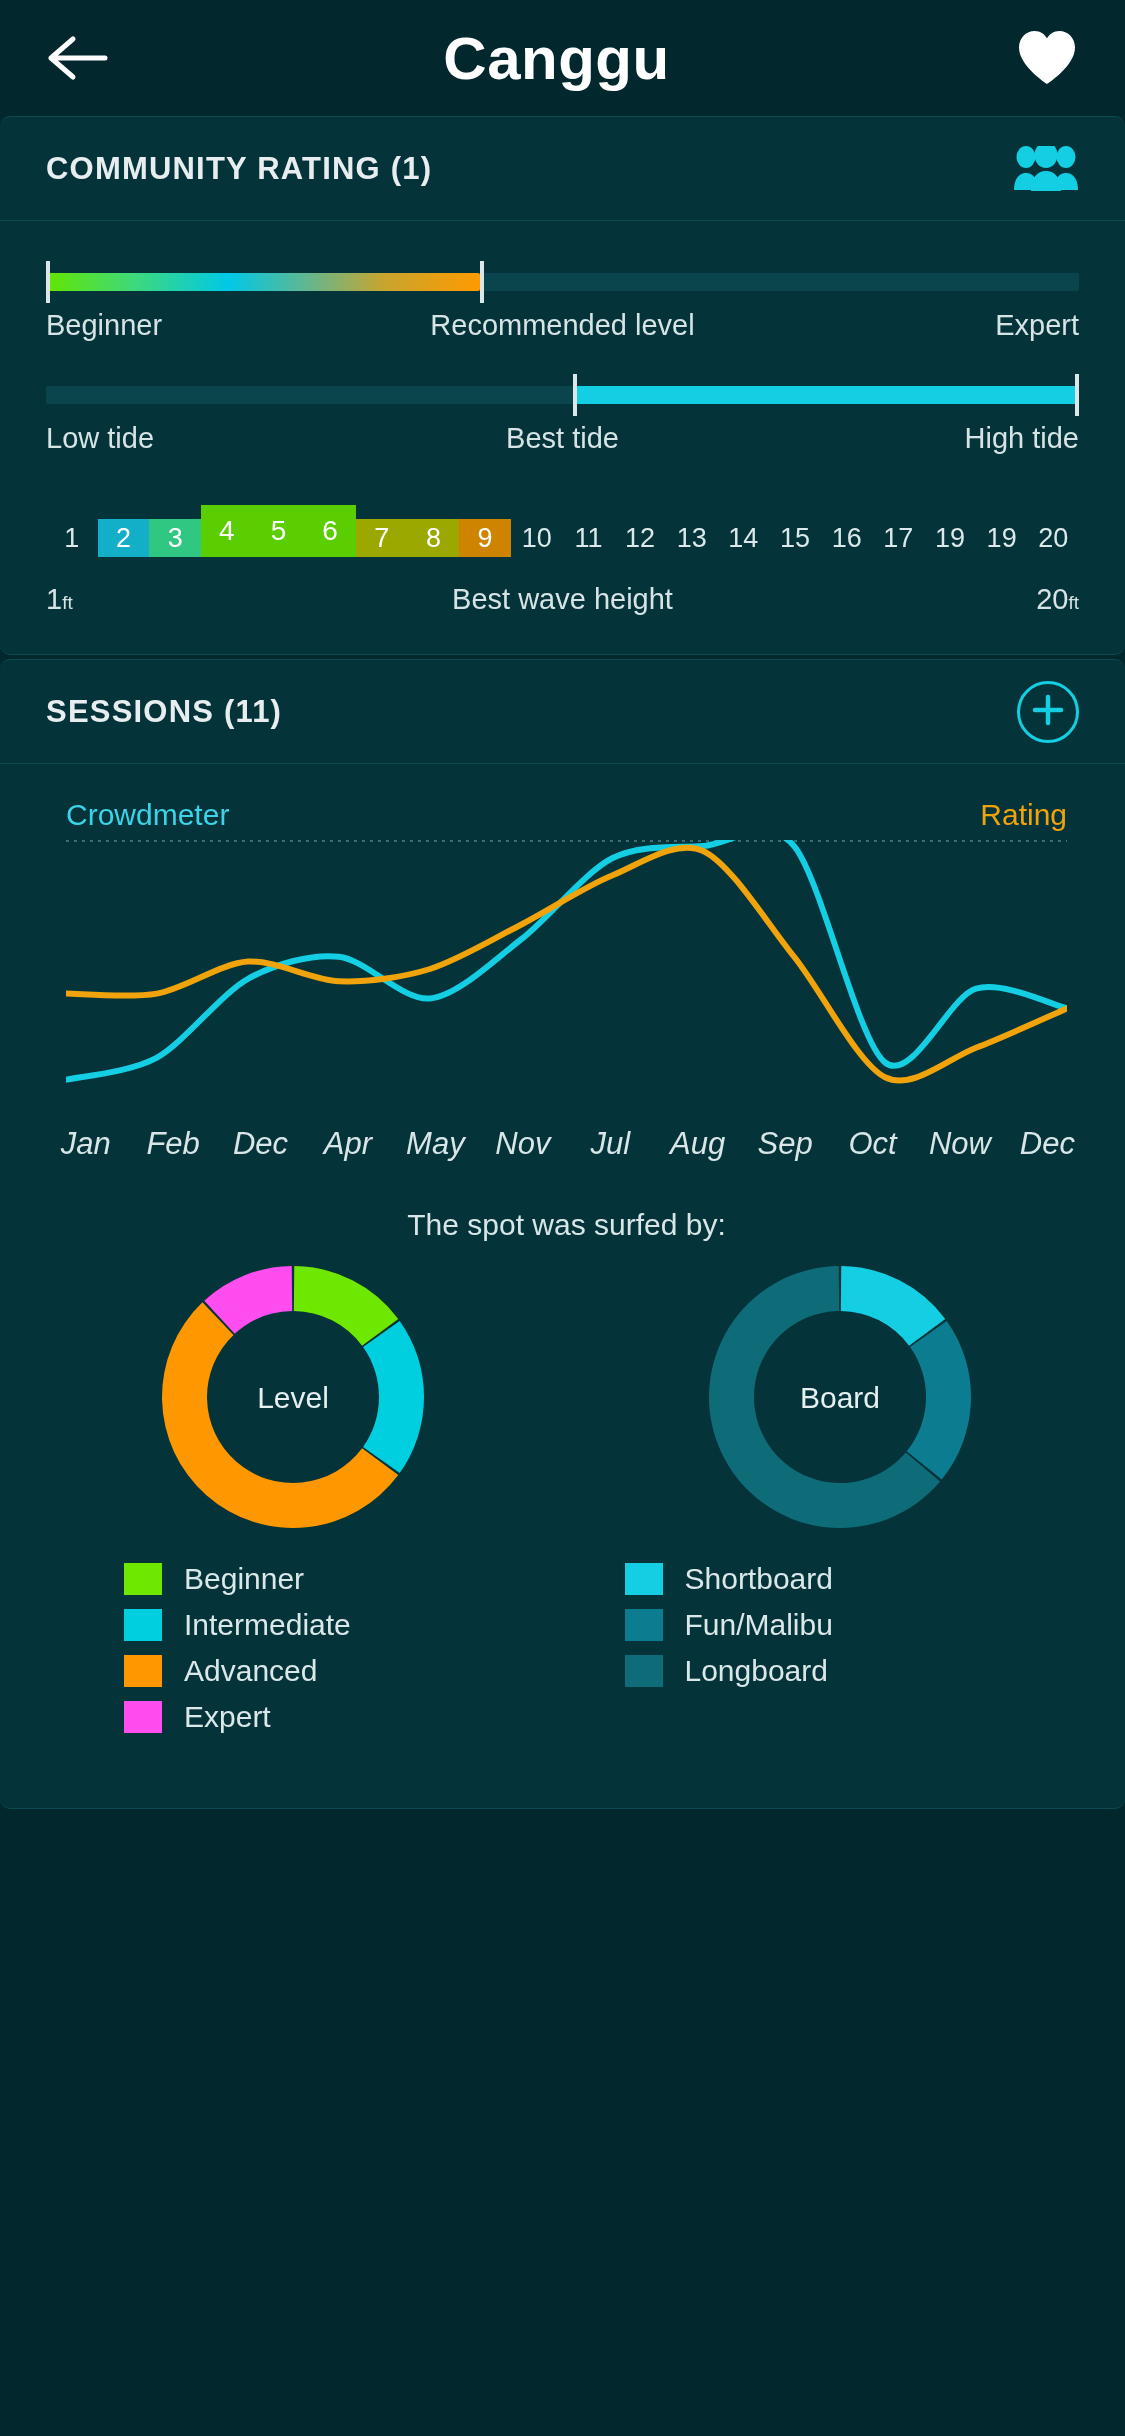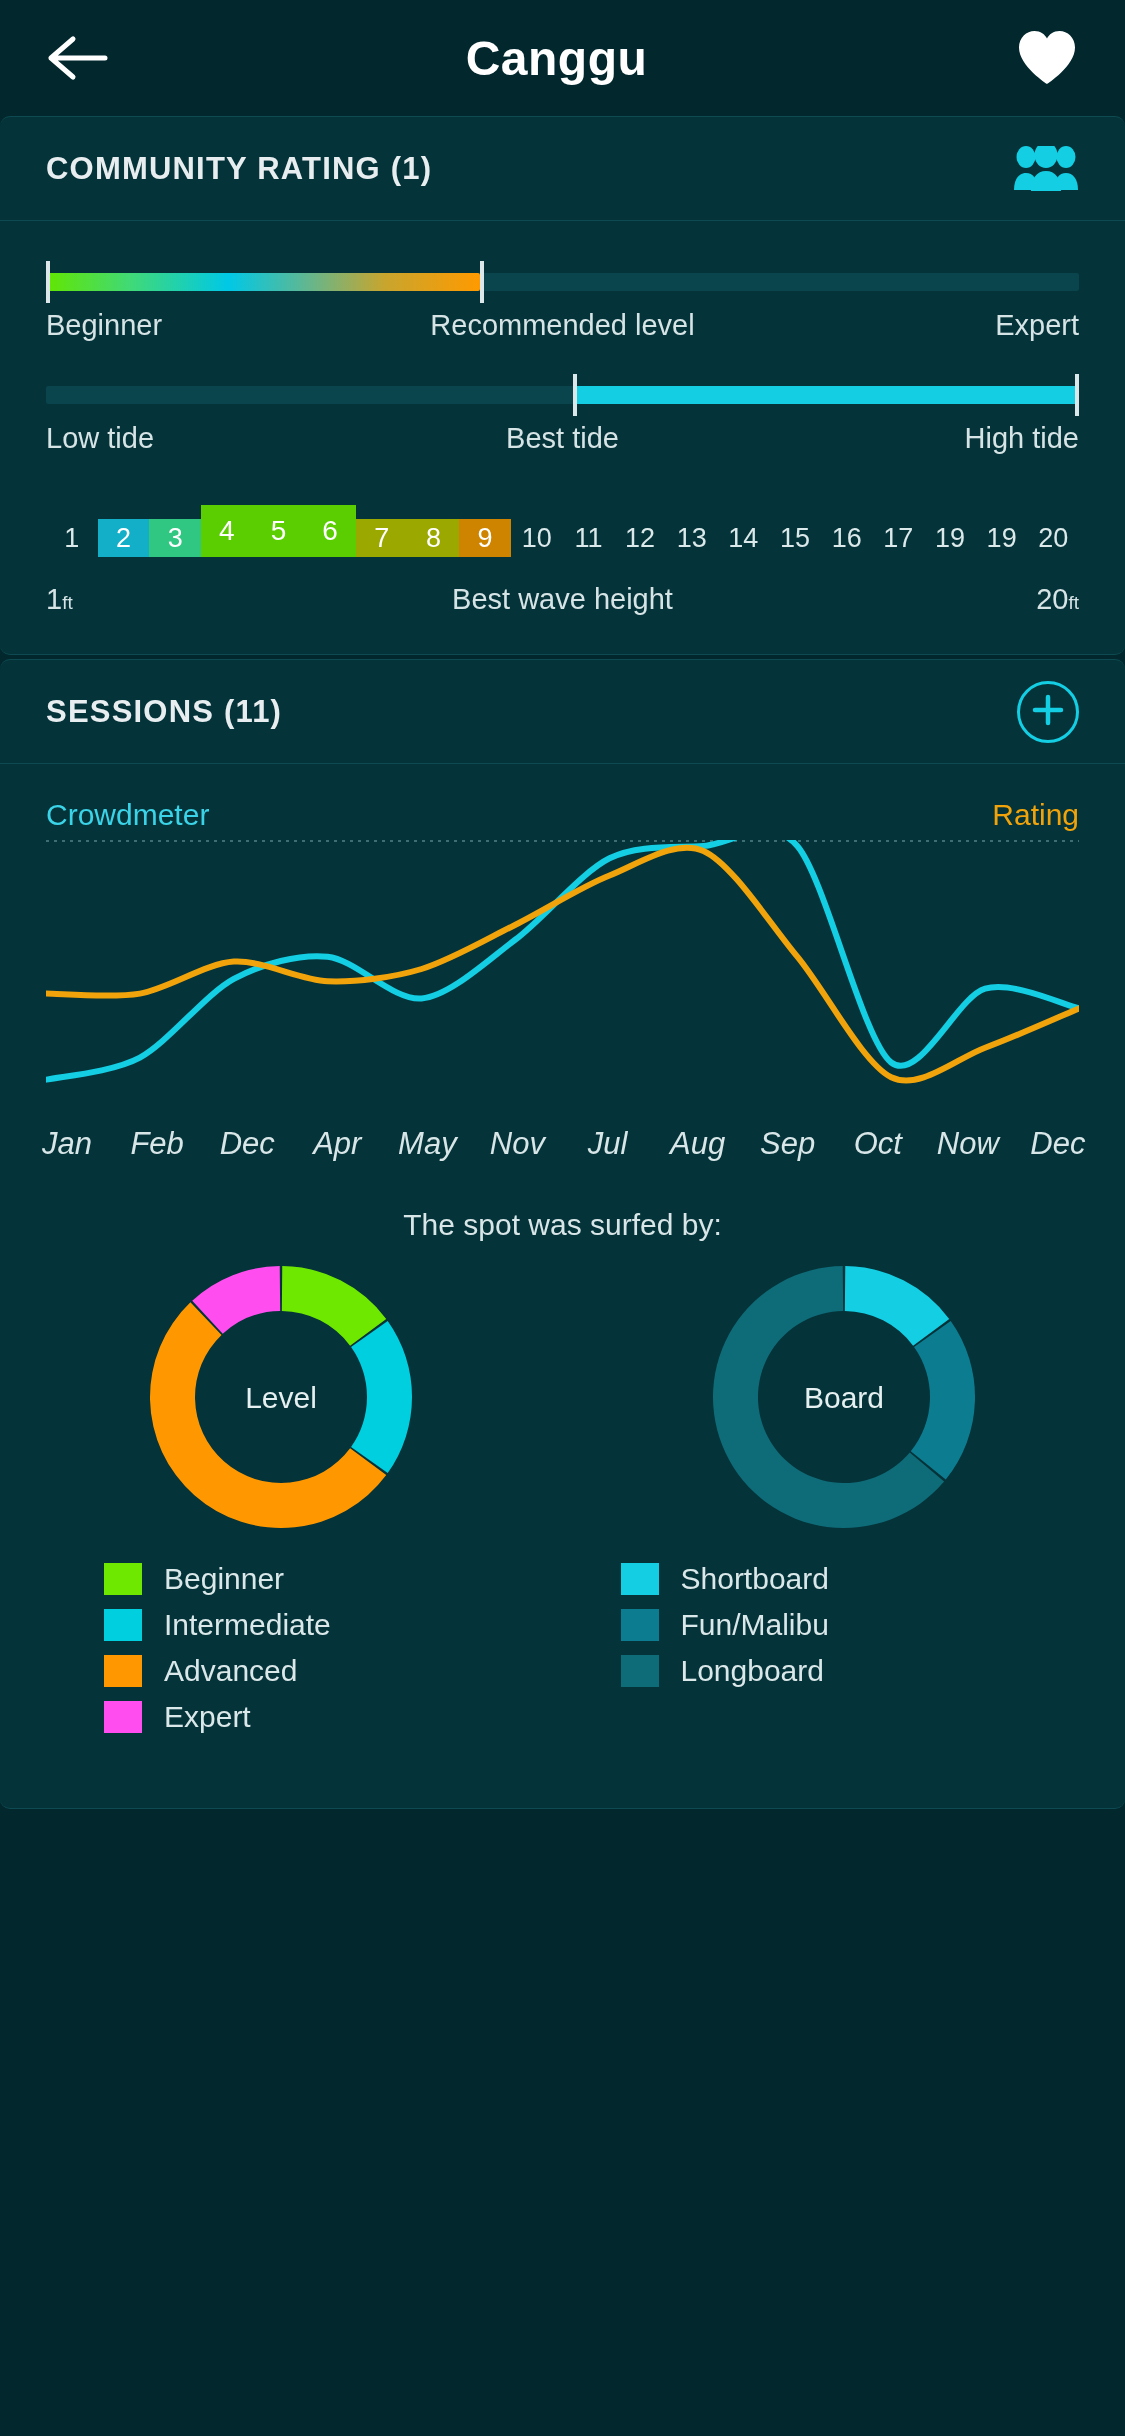--- a/index.html
+++ b/index.html
@@ -15,21 +15,21 @@
   
   .appbar {
     height:116px; flex:0 0 116px;
     background:#02282e;
     display:flex; align-items:center; justify-content:space-between;
     padding:0 40px;
     position:relative;
   }
   .appbar-title {
     position:absolute; left:0; right:12px; text-align:center;
-    font-size:48px; font-weight:bold; color:#ffffff; letter-spacing:0.5px;
+    font-size:60px; font-weight:bold; color:#ffffff; letter-spacing:0.5px;
     pointer-events:none;
   }
   .icon-btn { position:relative; z-index:2; width:76px; height:76px; display:flex; align-items:center; justify-content:center; cursor:pointer; }
   .back-arrow svg { display:block; }
   .heart svg { display:block; }
 
   
   .card {
     background:#043339;
     border-top:1.5px solid #0d4a52;
@@ -93,21 +93,21 @@
   .wave-caption {
     display:flex; justify-content:space-between; align-items:center;
     margin-top:26px; font-size:29px; color:#d6e4e6;
   }
   .wave-caption .unit { font-size:19px; }
   .wave-caption .c-left{flex:1;text-align:left;}
   .wave-caption .c-mid{flex:1;text-align:center;}
   .wave-caption .c-right{flex:1;text-align:right;}
 
   
-  .sessions-body { padding:34px 0 40px 0; }
+  .sessions-body { padding:34px 12px 40px 0;margin-left:20px; }
 
   .chart-wrap { position:relative; padding:0 46px; }
   .chart-legend-row { display:flex; justify-content:space-between; font-size:30px; }
   .lg-crowd { color:#3bd3e8; }
   .lg-rating { color:#f0a30a; }
   .dotted {
     margin-top:8px; height:2px;
     background-image:linear-gradient(90deg,#3d6e74 0 3px, transparent 3px 8px);
     background-size:8px 2px;
   }

